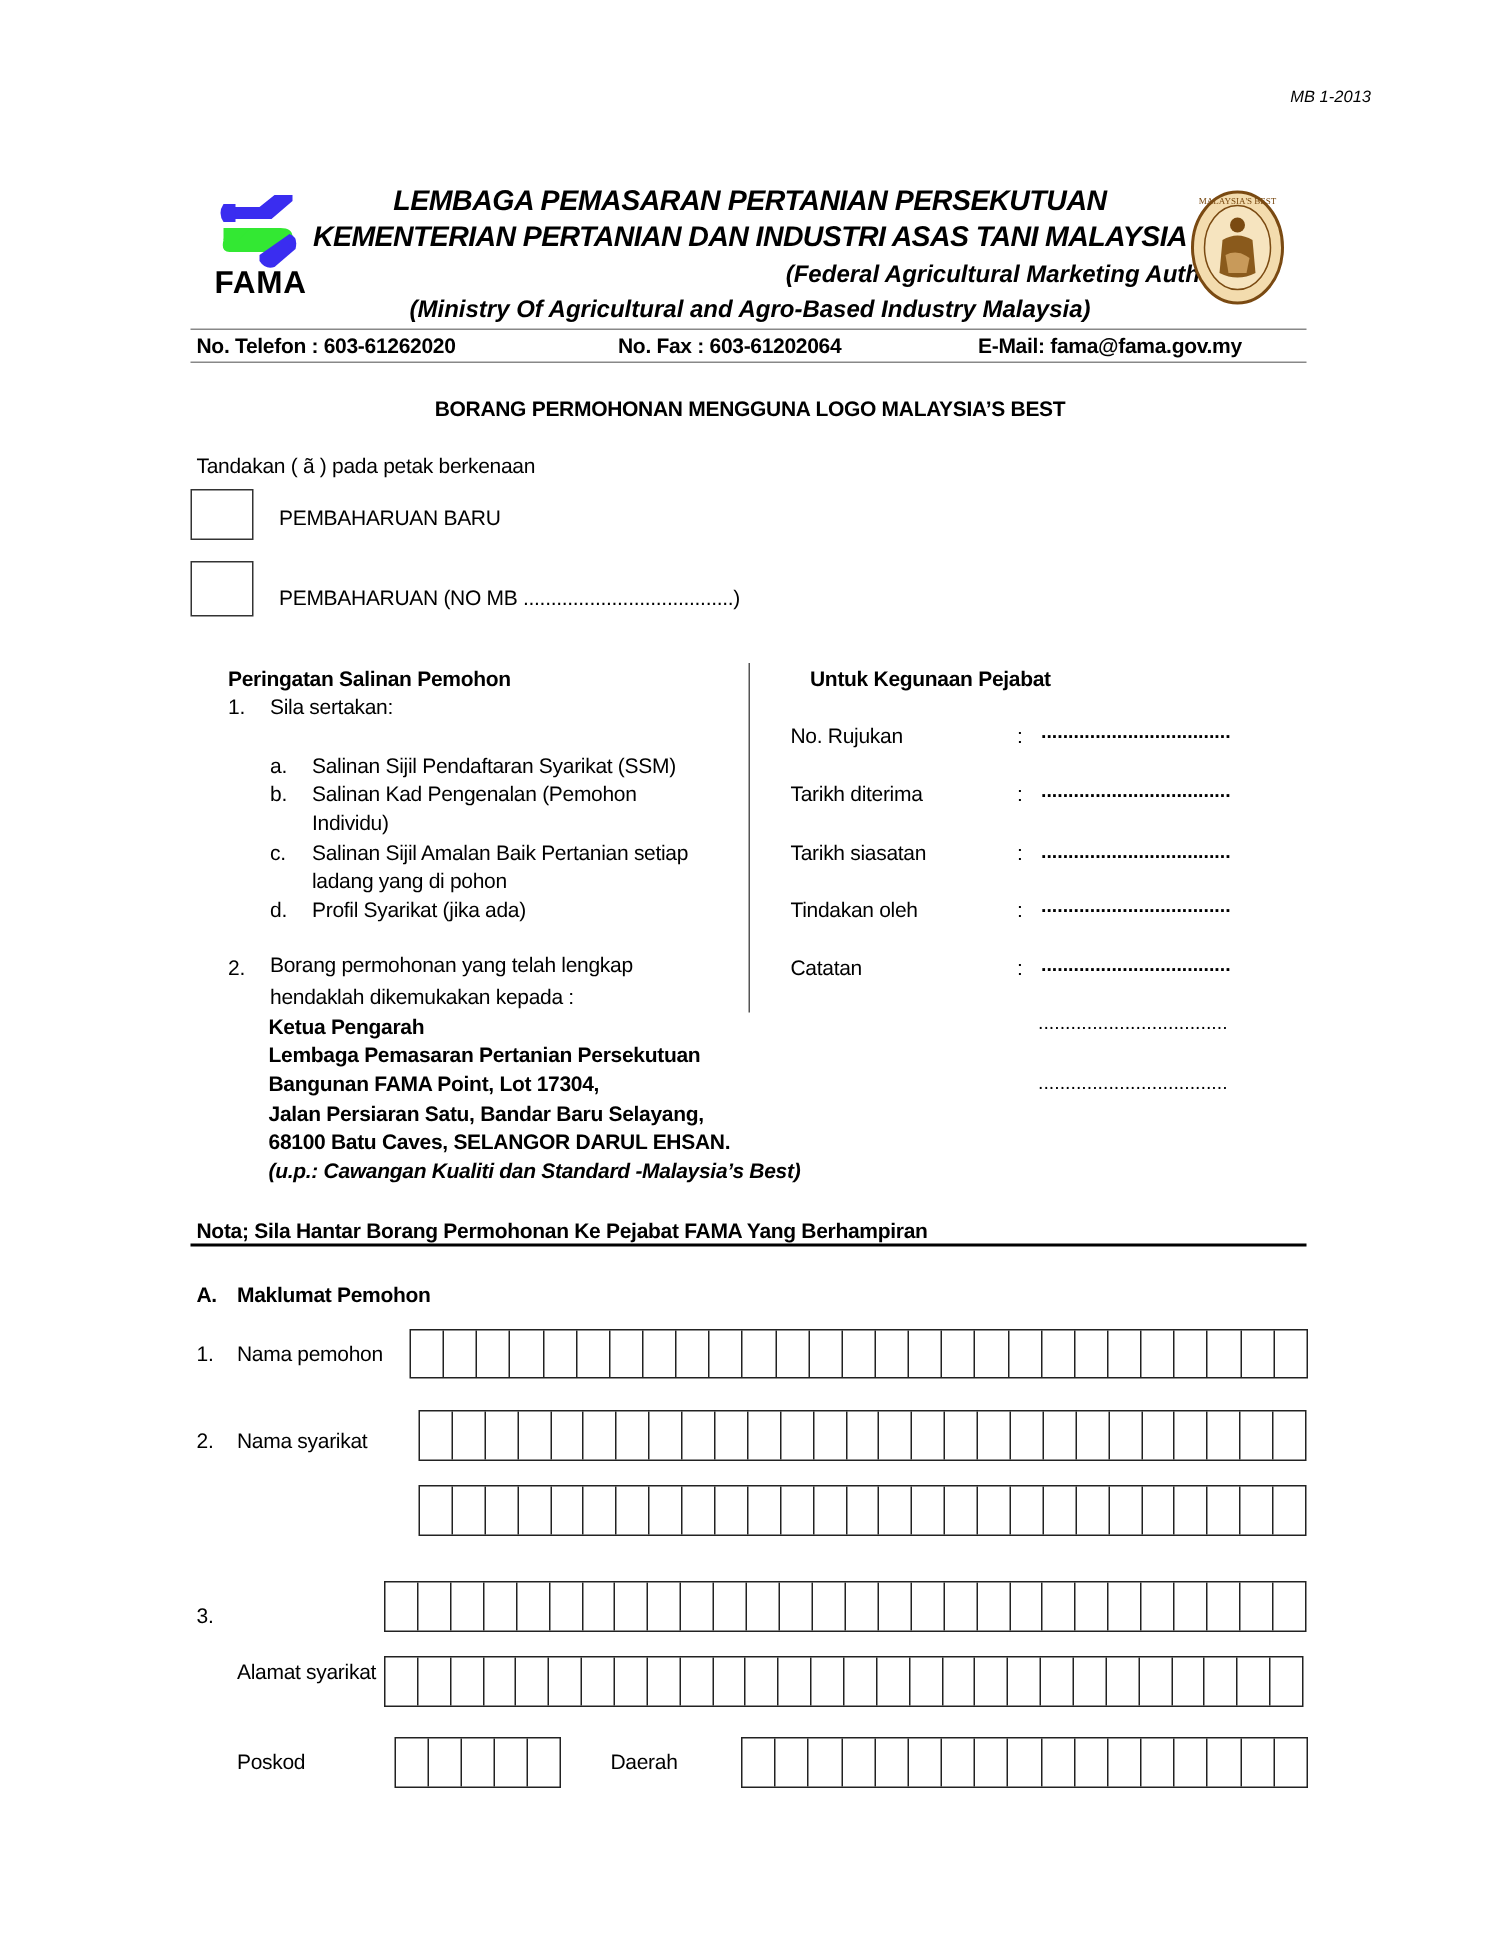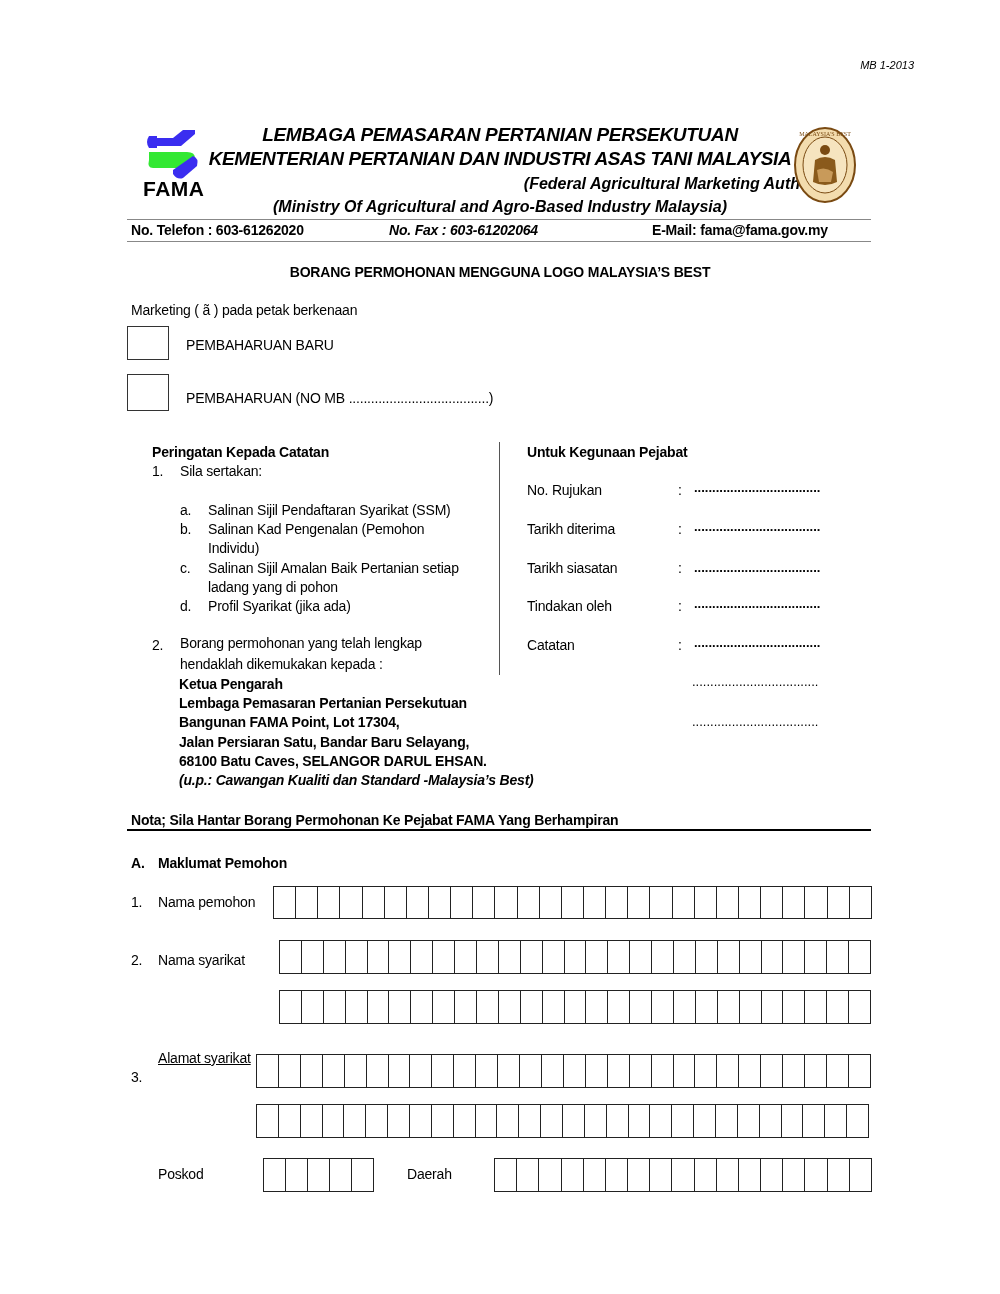--- a/index.html
+++ b/index.html
@@ -66,35 +66,35 @@
     <ellipse cx="32" cy="39" rx="22" ry="28" fill="#f6e4bf" stroke="#7a4a12" stroke-width="1"></ellipse>
     <circle cx="32" cy="24" r="5" fill="#7a4a12"></circle>
     <path d="M22 34 Q32 28 42 34 L44 56 Q32 62 20 56 Z" fill="#8a5a1c"></path>
     <path d="M24 44 Q32 40 40 46 L38 56 L26 56 Z" fill="#c89a5a"></path>
     <text x="32" y="10" font-size="6" text-anchor="middle" fill="#7a4a12" font-family="Liberation Serif, serif">MALAYSIA'S BEST</text>
   </svg>
 </div>
 
 <div class="abs rule" style="top:219px;"></div>
 <div class="abs contact" style="left:131px;">No.  Telefon  :  603-61262020</div>
-<div class="abs contact" style="left:389px;font-style:italic;">No. Fax  : 603-61202064</div>
+<div class="abs contact" style="left:412px;">No. Fax  : 603-61202064</div>
 <div class="abs contact" style="left:652px;">E-Mail: fama@fama.gov.my</div>
 <div class="abs rule" style="top:241px;"></div>
 
 <div class="abs form-title">BORANG  PERMOHONAN  MENGGUNA LOGO MALAYSIA’S BEST</div>
 
-<div class="abs lbl small" style="left:131px; top:302px;">Marketing ( ã ) pada petak berkenaan</div>
+<div class="abs lbl small" style="left:131px; top:302px;">Tandakan ( ã ) pada petak berkenaan</div>
 
 <div class="checkbox" style="left:127px; top:326px;"></div>
 <div class="abs lbl small" style="left:186px; top:337px;">PEMBAHARUAN BARU</div>
 
 <div class="checkbox" style="left:127px; top:374px; height:37px;"></div>
 <div class="abs lbl small" style="left:186px; top:390px;">PEMBAHARUAN   (NO MB ......................................)</div>
 
-<div class="abs lbl bold" style="left:152px; top:444px;">Peringatan Kepada Catatan</div>
+<div class="abs lbl bold" style="left:152px; top:444px;">Peringatan Salinan Pemohon</div>
 <div class="abs lbl" style="left:152px; top:463px;">1.</div>
 <div class="abs lbl" style="left:180px; top:463px;">Sila sertakan:</div>
 
 <div class="abs lbl" style="left:180px; top:502px;">a.</div>
 <div class="abs lbl" style="left:208px; top:502px;">Salinan Sijil Pendaftaran Syarikat (SSM)</div>
 
 <div class="abs lbl" style="left:180px; top:521px;">b.</div>
 <div class="abs lbl" style="left:208px; top:521px;">Salinan Kad Pengenalan (Pemohon</div>
 <div class="abs lbl" style="left:208px; top:540px;">Individu)</div>
 
@@ -111,21 +111,21 @@
 
 <div class="abs lbl bold" style="left:179px; top:676px;">Ketua Pengarah</div>
 <div class="abs lbl bold" style="left:179px; top:695px;">Lembaga Pemasaran Pertanian Persekutuan</div>
 <div class="abs lbl bold" style="left:179px; top:714px;">Bangunan FAMA Point, Lot 17304,</div>
 <div class="abs lbl bold" style="left:179px; top:734px;">Jalan Persiaran Satu, Bandar Baru Selayang,</div>
 <div class="abs lbl bold" style="left:179px; top:753px;">68100 Batu Caves, SELANGOR DARUL EHSAN.</div>
 <div class="abs lbl bold italic" style="left:179px; top:772px;">(u.p.:  Cawangan Kualiti dan Standard -Malaysia’s Best)</div>
 
 <div class="abs divider-v"></div>
 
-<div class="abs lbl bold" style="left:527px; top:444px;text-align:center;">Untuk Kegunaan Pejabat</div>
+<div class="abs lbl bold" style="left:540px; top:444px;text-align:center;">Untuk Kegunaan Pejabat</div>
 
 <div class="abs lbl" style="left:527px; top:482px;">No.  Rujukan</div>
 <div class="abs lbl" style="left:678px; top:482px;">:</div>
 <div class="abs dots bold" style="left:694px; top:480px;">...................................</div>
 
 <div class="abs lbl" style="left:527px; top:521px;">Tarikh diterima</div>
 <div class="abs lbl" style="left:678px; top:521px;">:</div>
 <div class="abs dots bold" style="left:694px; top:519px;">...................................</div>
 
 <div class="abs lbl" style="left:527px; top:560px;">Tarikh siasatan</div>
@@ -236,21 +236,21 @@
     <div class="cell"></div>
     <div class="cell"></div>
     <div class="cell"></div>
     <div class="cell"></div>
     <div class="cell"></div>
     <div class="cell"></div>
     <div class="cell"></div>
   </div>
 
 <div class="abs lbl" style="left:131px; top:1069px;">3.</div>
-<div class="abs lbl" style="left:158px; top:1050px;text-decoration:underline;">Alamat syarikat</div>
+<div class="abs lbl" style="left:158px; top:1106px;">Alamat syarikat</div>
 <div class="grid" style="left:256px; top:1054px; width:615px; height:34px;">
     <div class="cell"></div>
     <div class="cell"></div>
     <div class="cell"></div>
     <div class="cell"></div>
     <div class="cell"></div>
     <div class="cell"></div>
     <div class="cell"></div>
     <div class="cell"></div>
     <div class="cell"></div>

